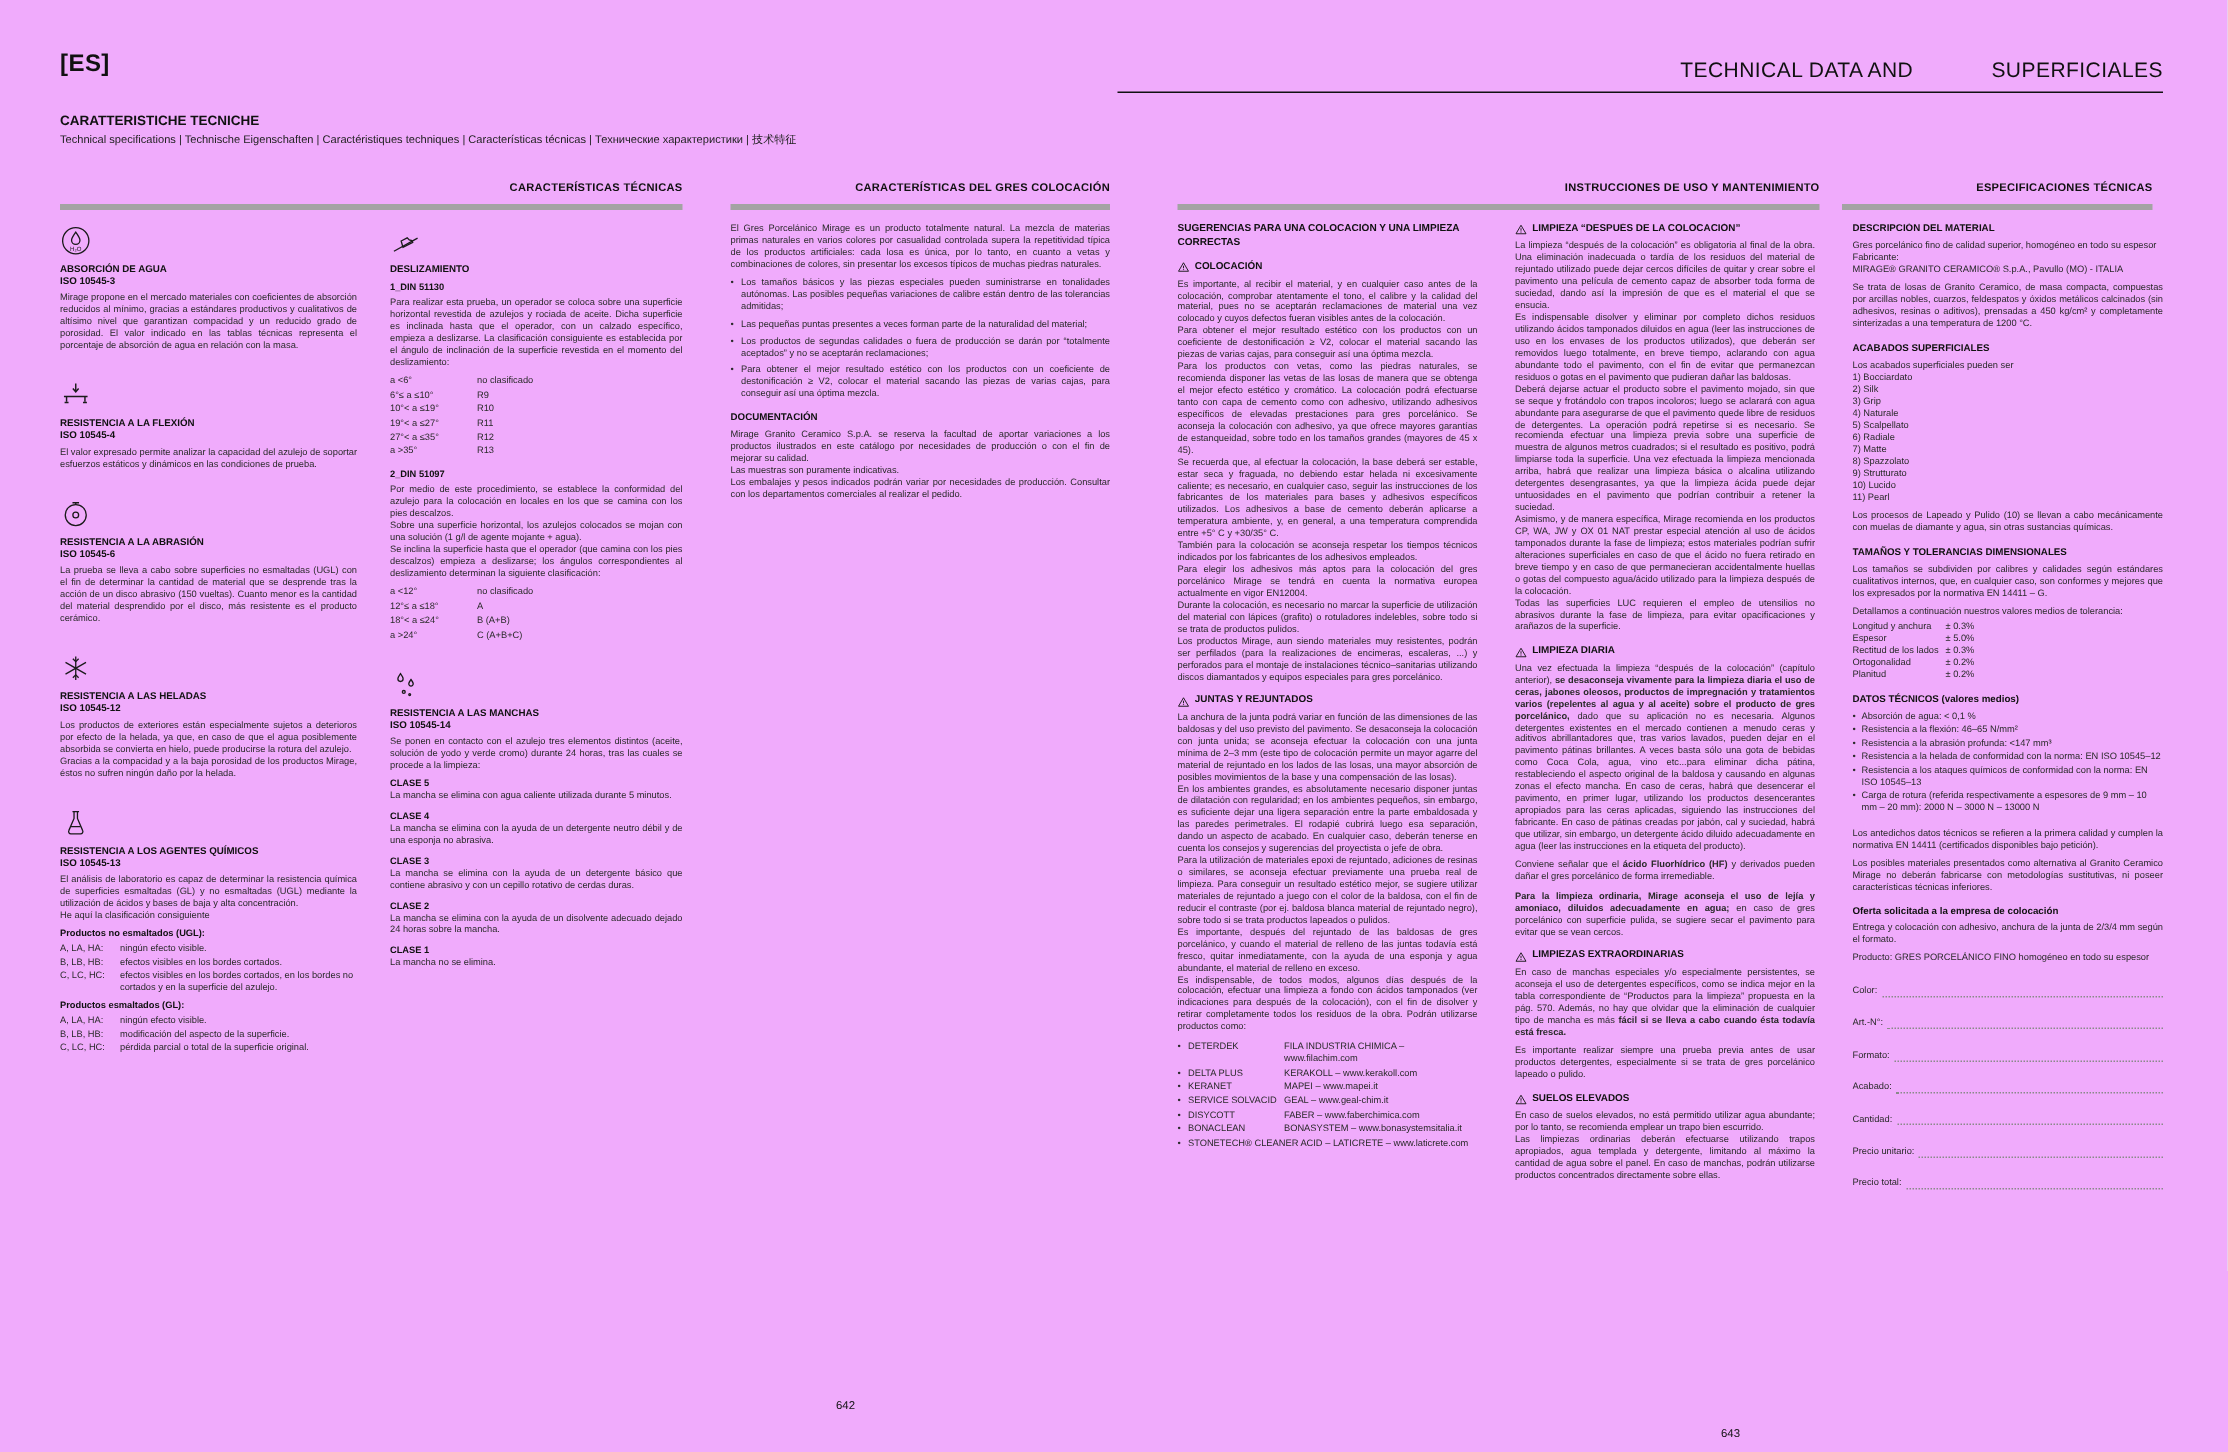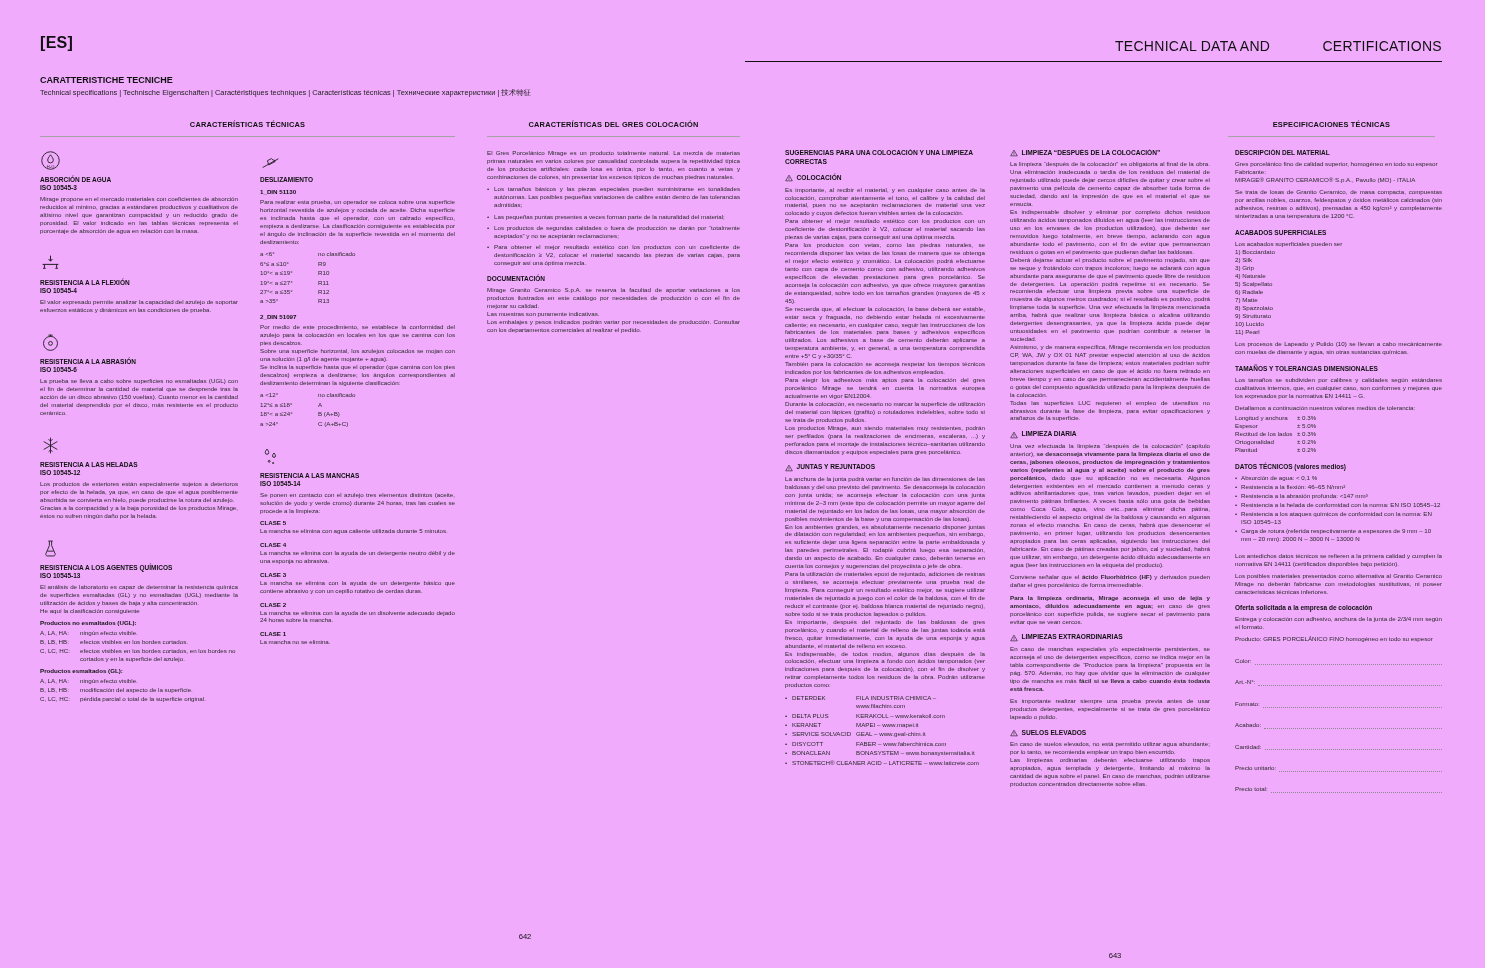--- a/index.html
+++ b/index.html
@@ -7,21 +7,21 @@
   body { font-family:"Liberation Sans", sans-serif; }
   .canvas { position:relative; width:1485px; height:968px; background:#f0abfc; color:#222; overflow:hidden; }
 
   .lang { position:absolute; left:40px; top:34px; font-size:16px; font-weight:bold; color:#111; letter-spacing:0.3px; }
   .rtitle { position:absolute; top:38px; right:43px; font-size:14px; color:#111; letter-spacing:0.3px; }
   .rtitle .rt-b { font-weight:normal;margin-left:48px; }
   .rrule { position:absolute; top:61px; left:745px; width:697px; border-top:1.5px solid #111; }
   .dtitle { position:absolute; left:40px; top:75px; font-size:9px; font-weight:bold; color:#111; }
   .dsub { position:absolute; left:40px; top:88px; font-size:7.4px; color:#222; }
 
-  .sec-head { position:absolute; top:120px; text-align:center; font-weight:bold; font-size:7.4px; letter-spacing:0.2px; color:#111; border-bottom:1px solid #a3a3a3; padding-bottom:7px; }
+  .sec-head { position:absolute; top:120px; text-align:right; font-weight:bold; font-size:7.4px; letter-spacing:0.2px; color:#111; border-bottom:4px solid #a3a3a3; padding-bottom:7px; }
 
   .col { position:absolute; top:149px; height:772px; overflow:hidden; font-size:6.2px; line-height:1.28; text-align:justify; color:#2a2a2a; }
 
   .tech-block { margin-bottom:18px; }
   .ticon { display:block; width:21px; height:21px; margin:1px 0 5px 0; }
   .ticon svg { width:100%; height:100%; display:block; }
   .bh { font-size:6.5px; font-weight:bold; line-height:1.25; margin-bottom:3px; color:#111; text-align:left; }
   .bt { margin-bottom:4.5px; }
   .prelines { white-space:pre-line; }
   .sub-label { font-weight:bold; color:#111; margin:4px 0 2px; text-align:left; }
@@ -55,35 +55,36 @@
   .spec-block { margin-bottom:9px; }
   .tol-row { display:flex; text-align:left; }
   .tol-row .k { flex:0 0 62px; }
   .datos-item { position:relative; padding-left:6px; margin-bottom:1px; text-align:left; }
   .datos-item::before { content:"•"; position:absolute; left:0; top:0; }
 
   .form-line { display:flex; align-items:flex-end; margin-top:13.5px; text-align:left; }
   .form-line .fl { flex:0 0 auto; }
   .form-line .fill { flex:1; border-bottom:1px dotted #8a8a8a; margin-left:3px; height:7px; }
 
-  .pageno { position:absolute; top:932px; width:90px; text-align:center; font-size:7.6px; color:#111; }
+  .pageno { position:absolute; top:932px; width:90px; text-align:right; font-size:7.6px; color:#111; }
 </style>
 </head>
 <body>
 
 <div class="canvas">
 
   <div class="lang">[ES]</div>
-  <div class="rtitle"><span class="rt-b">TECHNICAL DATA</span><span> AND </span><span class="rt-b">CERTIFICATIONS</span></div>
+  <div class="rtitle"><span class="rt-b">TECHNICAL DATA</span><span> AND </span><span class="rt-b">SUPERFICIALES</span></div>
   <div class="rrule"></div>
   <div class="dtitle">CARATTERISTICHE TECNICHE</div>
   <div class="dsub">Technical specifications | Technische Eigenschaften | Caractéristiques techniques | Características técnicas | Технические характеристики | 技术特征</div>
 
   <div class="sec-head" style="left:40px;width:415px;">CARACTERÍSTICAS TÉCNICAS</div>
   <div class="sec-head" style="left:487px;width:253px;">CARACTERÍSTICAS DEL GRES COLOCACIÓN</div>
+  <div class="sec-head" style="left:785px;width:428px;">INSTRUCCIONES DE USO Y MANTENIMIENTO</div>
   <div class="sec-head" style="left:1228px;width:207px;">ESPECIFICACIONES TÉCNICAS</div>
 
   <div class="col" style="left:40px;width:198px;">
 
     <div class="tech-block">
       <span class="ticon">
         <svg viewBox="0 0 24 24" fill="none" stroke="#1a1a1a" stroke-width="1">
             <circle cx="12" cy="12" r="10"></circle>
             <path d="M12 5.5c2 2.8 3.2 4.4 3.2 6.1a3.2 3.2 0 0 1-6.4 0c0-1.7 1.2-3.3 3.2-6.1z"></path>
             <text x="12" y="20" font-size="4.6" text-anchor="middle" fill="#1a1a1a" stroke="none">H₂O</text>

